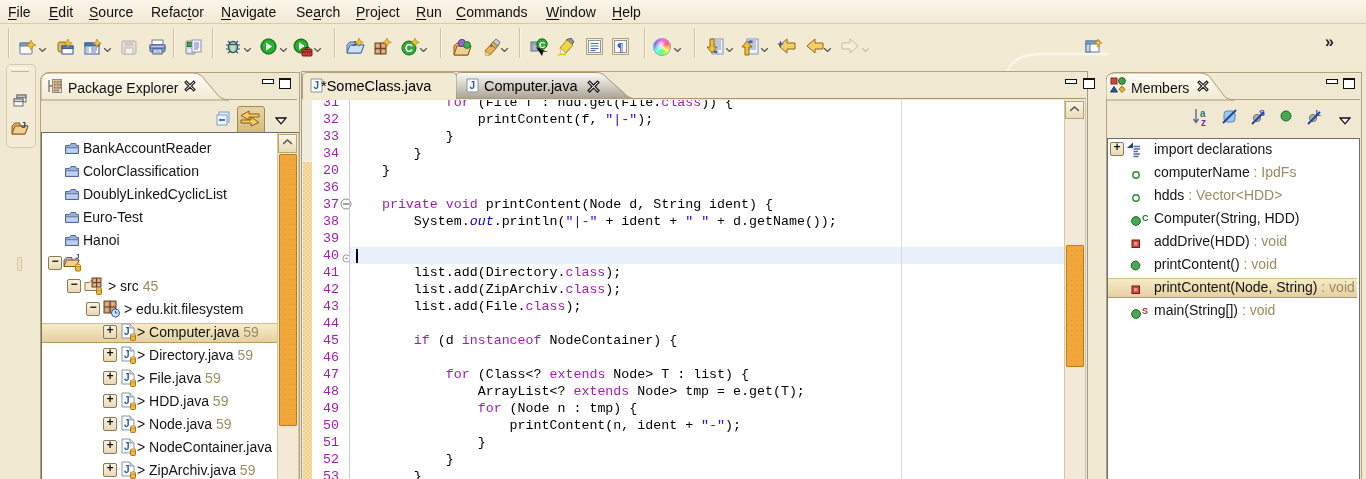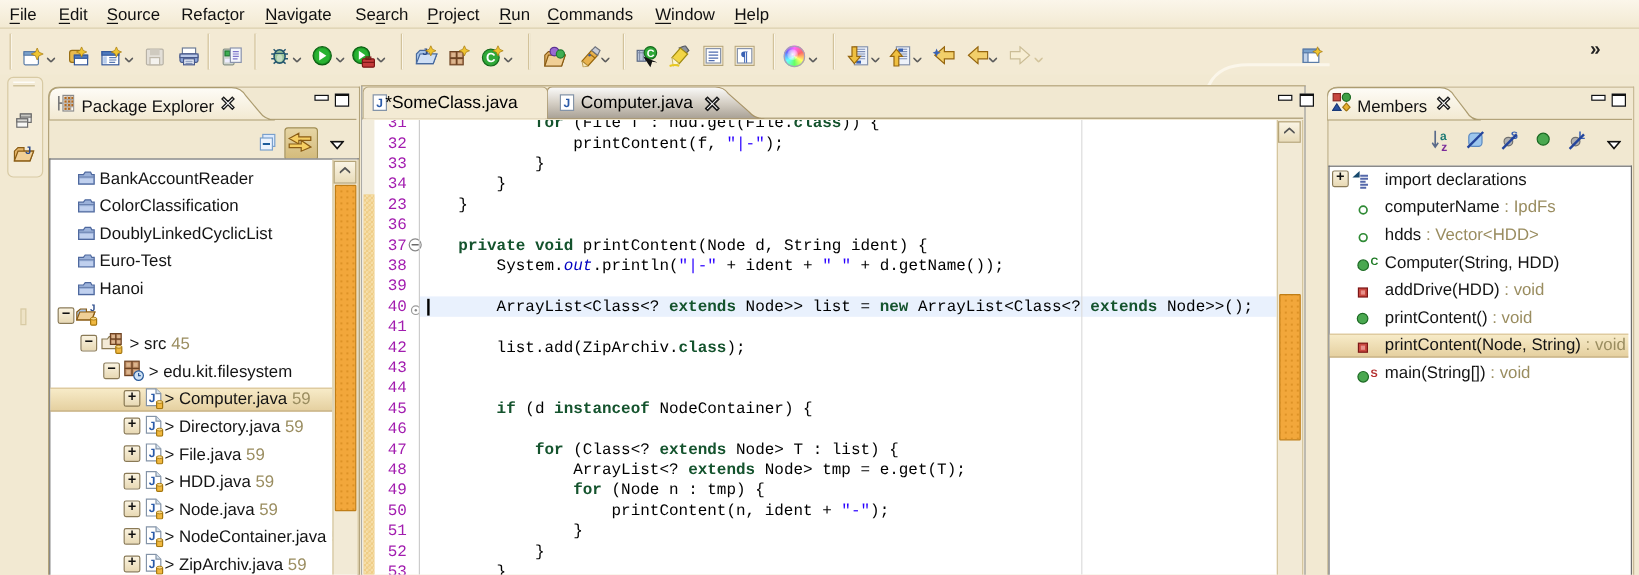--- a/index.html
+++ b/index.html
@@ -17,21 +17,21 @@
 .chev svg{display:block}
 .pbtn{position:absolute;background:#fff;border:1px solid #111;}
 .viewtitle{position:absolute;font-size:14px;color:#111;white-space:nowrap;}
 .xclose{font-size:13px;color:#222;font-weight:bold;letter-spacing:-1px;}
 
 .trow{position:absolute;white-space:nowrap;font-size:14px;color:#141414;}
 .olv{color:#9a8d60;}
 .expander{position:absolute;width:12px;height:12px;background:linear-gradient(#faf3e0,#e8d9b4);border:1px solid #8a7a56;border-radius:2px;font:bold 12px "Liberation Mono",monospace;color:#111;text-align:center;line-height:11px;}
 
 .cl{position:absolute;left:0;height:17px;white-space:pre;font:13.3px "Liberation Mono",monospace;color:#000;line-height:17px;}
-.k{font-weight:bold;color:#14532d;}
+.k{font-weight:normal;color:#a21caf;}
 .s{color:#2a00ff;}
 .o{font-style:italic;color:#0000c0;}
 .ln{position:absolute;right:0;height:17px;font:13.3px "Liberation Mono",monospace;color:#a21caf;line-height:17px;}
 
 .sbtrack{position:absolute;background:#f2ead6;border-left:1px solid #d5c69e;border-right:1px solid #d5c69e;}
 .sbthumb{position:absolute;background:#f2a73b;border:1px solid #c07e17;border-radius:1px;
  background-image:radial-gradient(circle 1.2px at 50% 50%,#dd9226 60%,rgba(0,0,0,0) 70%);background-size:5px 5px;background-position:2px 2px;}
 .sbarrow{position:absolute;background:linear-gradient(#faf4e4,#e9dcba);border:1px solid #b5a478;}
 .sbarrow svg{display:block;margin:4px auto 0;}
 </style></head>
@@ -501,21 +501,21 @@
 <div class="pbtn" style="left:1065px;top:79px;width:10px;height:3px"></div>
 <div class="pbtn" style="left:1083px;top:78px;width:10px;height:8px;border-top-width:2px"></div>
 <div id="edcontent" class="abs" style="left:302px;top:100px;width:762px;height:379px;background:#fff;overflow:hidden">
 <div class="abs" style="left:0;top:0;width:10px;height:379px;background:#f2ecdc"></div>
 <div class="abs" style="left:1px;top:62px;width:9px;height:317px;background:#efcd87;background-image:linear-gradient(45deg,#f6e0ac 25%,transparent 25%,transparent 75%,#f6e0ac 75%),linear-gradient(45deg,#f6e0ac 25%,transparent 25%,transparent 75%,#f6e0ac 75%);background-size:4px 4px;background-position:0 0,2px 2px"></div>
 <div id="lncol" class="abs" style="left:0;top:0;width:37px;height:379px;text-align:right">
 <div class="ln" style="top:-6px;width:37px">31</div>
         <div class="ln" style="top:11px;width:37px">32</div>
         <div class="ln" style="top:28px;width:37px">33</div>
         <div class="ln" style="top:45px;width:37px">34</div>
-        <div class="ln" style="top:62px;width:37px">23</div>
+        <div class="ln" style="top:62px;width:37px">20</div>
         <div class="ln" style="top:79px;width:37px">36</div>
         <div class="ln" style="top:96px;width:37px">37</div>
         <div class="ln" style="top:113px;width:37px">38</div>
         <div class="ln" style="top:130px;width:37px">39</div>
         <div class="ln" style="top:147px;width:37px">40</div>
         <div class="ln" style="top:164px;width:37px">41</div>
         <div class="ln" style="top:181px;width:37px">42</div>
         <div class="ln" style="top:198px;width:37px">43</div>
         <div class="ln" style="top:215px;width:37px">44</div>
         <div class="ln" style="top:232px;width:37px">45</div>
@@ -540,22 +540,23 @@
 <div class="abs" style="left:48px;top:147px;width:714px;height:17px;background:#e9f1fd"></div>
 <div class="abs" style="left:599px;top:0;width:1px;height:379px;background:#dcdcdc"></div>
 <div id="code" class="abs" style="left:48px;top:0;width:714px;height:379px">
 <div class="cl" style="top:-6px">            <span class="k">for</span> (File f : hdd.get(File.<span class="k">class</span>)) {</div>
 <div class="cl" style="top:11px">                printContent(f, <span class="s">"|-"</span>);</div>
 <div class="cl" style="top:28px">            }</div>
 <div class="cl" style="top:45px">        }</div>
 <div class="cl" style="top:62px">    }</div>
 <div class="cl" style="top:96px">    <span class="k">private</span> <span class="k">void</span> printContent(Node d, String ident) {</div>
 <div class="cl" style="top:113px">        System.<span class="o">out</span>.println(<span class="s">"|-"</span> + ident + <span class="s">" "</span> + d.getName());</div>
-<div class="cl" style="top:147px">        ArrayList&lt;Class&lt;? <span class="k">extends</span> Node&gt;&gt; list = <span class="k">new</span> ArrayList&lt;Class&lt;? <span class="k">extends</span> Node&gt;&gt;();</div>
+<div class="cl" style="top:164px">        list.add(Directory.<span class="k">class</span>);</div>
 <div class="cl" style="top:181px">        list.add(ZipArchiv.<span class="k">class</span>);</div>
+<div class="cl" style="top:198px">        list.add(File.<span class="k">class</span>);</div>
 <div class="cl" style="top:232px">        <span class="k">if</span> (d <span class="k">instanceof</span> NodeContainer) {</div>
 <div class="cl" style="top:266px">            <span class="k">for</span> (Class&lt;? <span class="k">extends</span> Node&gt; T : list) {</div>
 <div class="cl" style="top:283px">                ArrayList&lt;? <span class="k">extends</span> Node&gt; tmp = e.get(T);</div>
 <div class="cl" style="top:300px">                <span class="k">for</span> (Node n : tmp) {</div>
 <div class="cl" style="top:317px">                    printContent(n, ident + <span class="s">"-"</span>);</div>
 <div class="cl" style="top:334px">                }</div>
 <div class="cl" style="top:351px">            }</div>
 <div class="cl" style="top:368px">        }</div>
 </div>
 <div class="abs" style="left:54px;top:149px;width:2px;height:14px;background:#000"></div>

